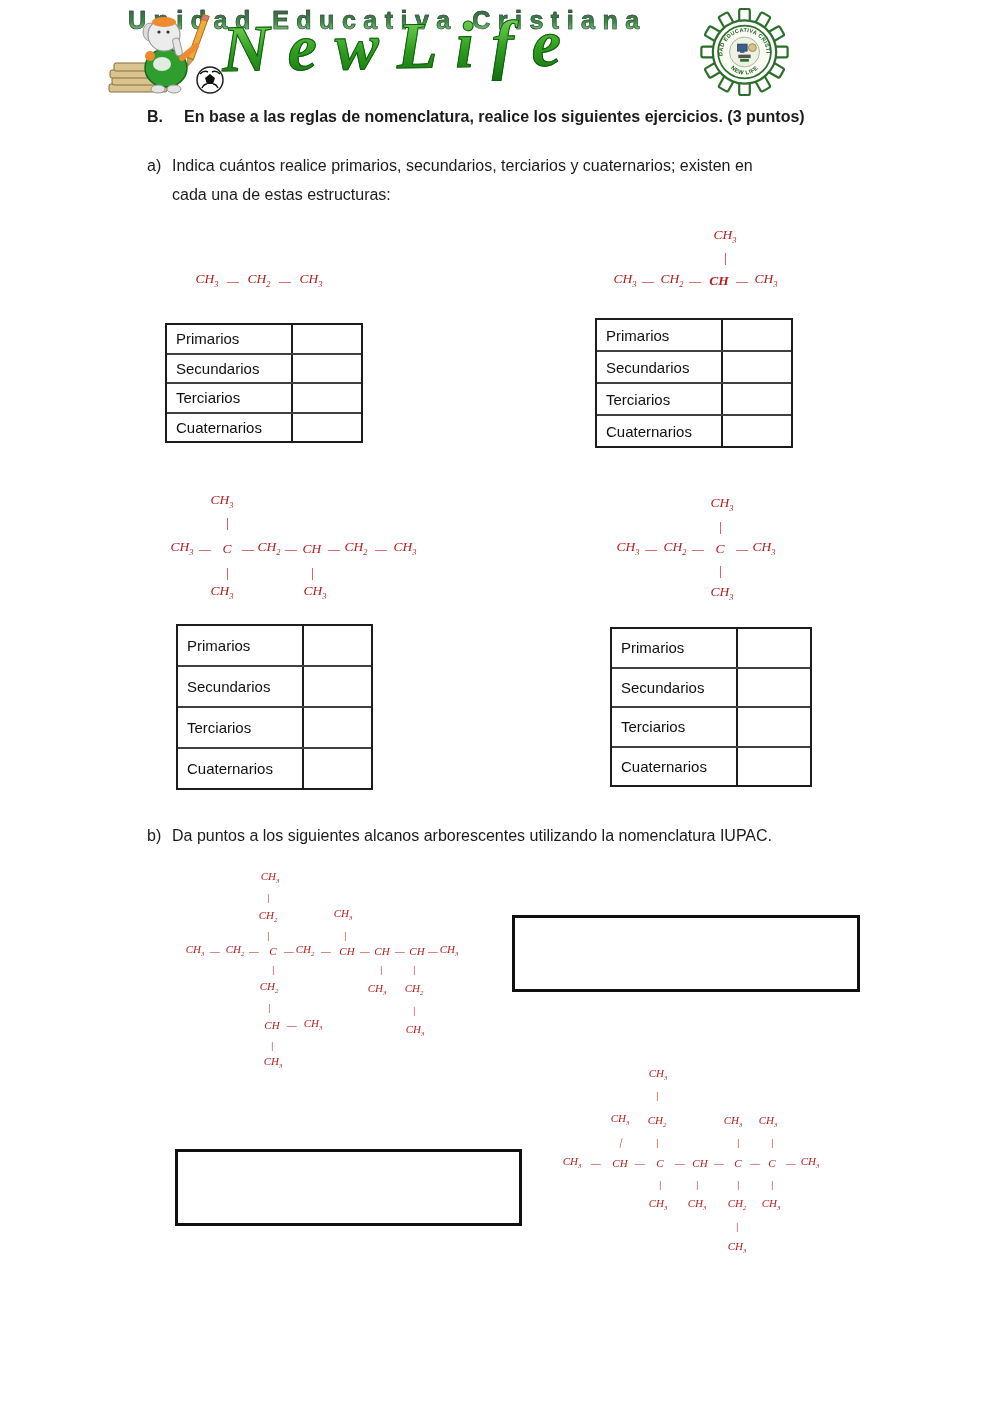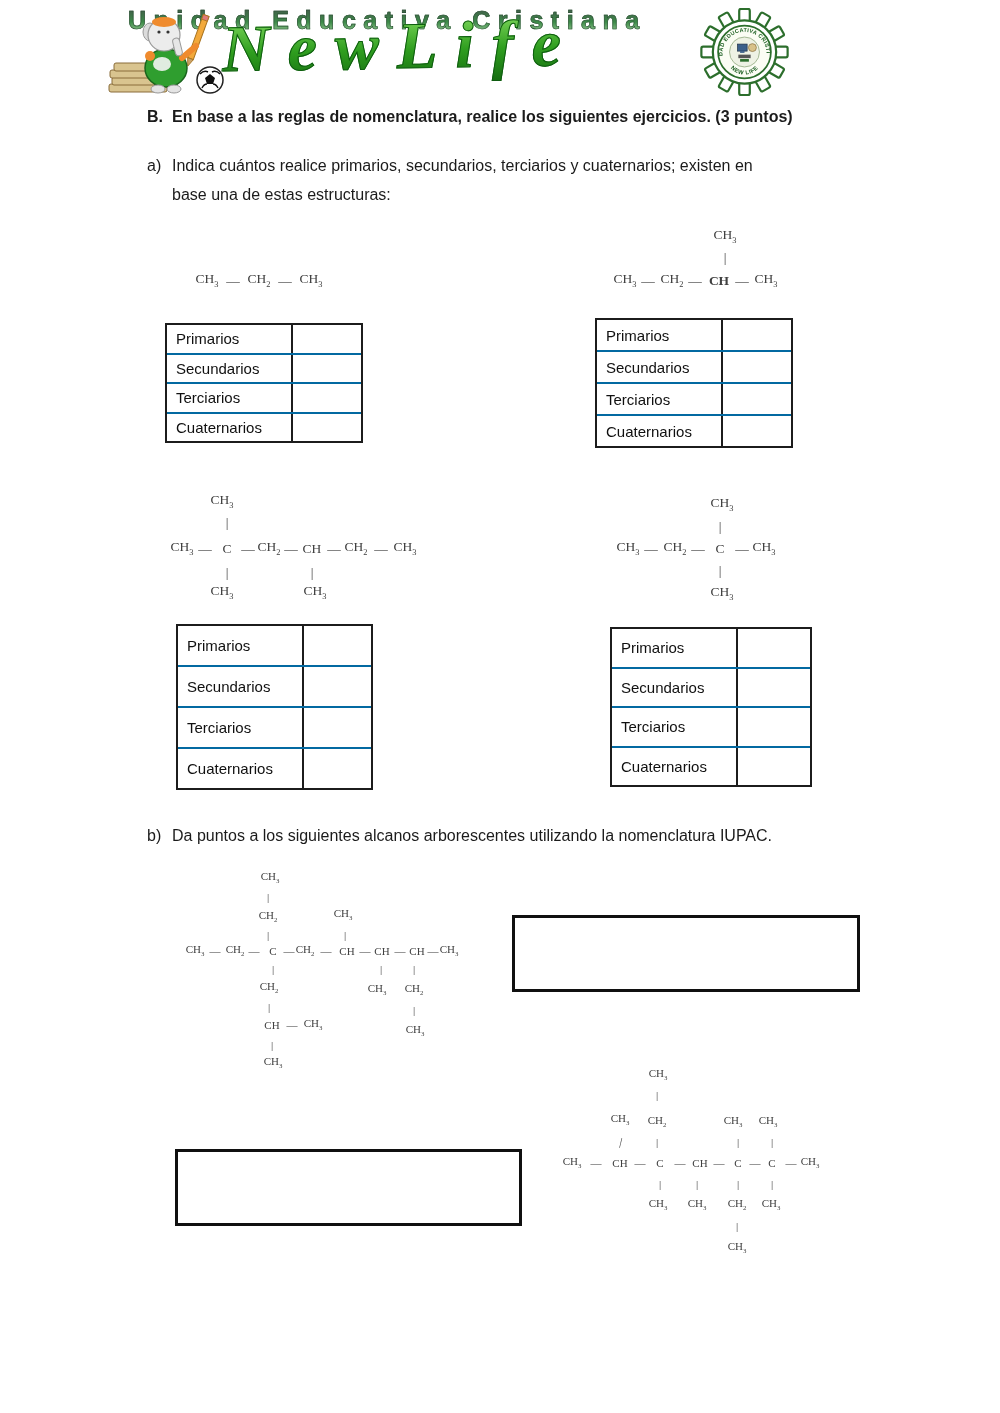--- a/index.html
+++ b/index.html
@@ -21,29 +21,29 @@
     background:linear-gradient(180deg,#8fe468 0%,#2f9e1f 55%,#146b10 100%);
     -webkit-background-clip:text;background-clip:text;color:transparent;
     -webkit-text-stroke:1px #0e5c10;z-index:3;
   }
   .mascot{left:106px;top:8px;width:127px;height:90px;z-index:4;}
   .gearlogo{left:697px;top:8px;width:95px;height:88px;z-index:4;}
   
   .tline{font-size:16px;line-height:20px;white-space:nowrap;}
   .bold{font-weight:bold;}
   
-  .structure{position:absolute;font-family:"Liberation Serif",serif;color:#404040;}
+  .structure{position:absolute;font-family:"Liberation Serif",serif;color:#b91c1c;font-style:italic;}
   .structure.big{font-size:13.5px;}
   .structure.small{font-size:11px;}
   .atom{position:absolute;transform:translate(-50%,-50%);white-space:nowrap;line-height:1;}
   .atom sub{font-size:0.62em;}
   .atom.b{font-weight:bold;}
   
   .ctable{position:absolute;border:2.5px solid #1c1c1c;background:#fff;display:flex;flex-direction:column;box-sizing:border-box;}
-  .ctable .trow{display:flex;flex:1;border-top:2px solid #0369a1;box-sizing:border-box;}
+  .ctable .trow{display:flex;flex:1;border-top:2px solid #404040;box-sizing:border-box;}
   .ctable .trow:first-child{border-top:none;text-align:right;}
   .ctable .tlabel{width:126px;display:flex;align-items:center;padding-left:9px;border-right:2px solid #1c1c1c;font-size:15px;color:#101010;box-sizing:border-box;}
   .ctable .tval{flex:1;}
   
   .answer-box{position:absolute;border:3px solid #101010;background:#fff;box-sizing:border-box;}
 </style>
 </head>
 <body>
 
 <div class="abs hdr-title">Unidad Educativa Cristiana</div>
@@ -116,25 +116,25 @@
   </text>
   <circle cx="50" cy="50" r="17" fill="#eef2e4" stroke="#9ab089" stroke-width="1"></circle>
   <rect x="42" y="41" width="11" height="8" fill="#3a5f8a" stroke="#223349" stroke-width="0.8"></rect>
   <rect x="45" y="49" width="5" height="2" fill="#3a5f8a"></rect>
   <circle cx="59" cy="45" r="4.5" fill="#d8c289" stroke="#8a6d3b" stroke-width="0.8"></circle>
   <rect x="43" y="53" width="14" height="4" fill="#555555"></rect>
   <rect x="45" y="58" width="10" height="3" fill="#2c6e2c"></rect>
 </svg>
 
 <div class="abs tline bold" style="left:147px;top:107px;">B.</div>
-<div class="abs tline bold" style="left:172px;top:107px;">En base a las reglas de nomenclatura, realice los siguientes ejercicios. (3 puntos)</div>
+<div class="abs tline bold" style="left:184px;top:107px;">En base a las reglas de nomenclatura, realice los siguientes ejercicios. (3 puntos)</div>
 
 <div class="abs tline" style="left:147px;top:156px;">a)</div>
 <div class="abs tline" style="left:172px;top:156px;">Indica cuántos realice primarios, secundarios, terciarios y cuaternarios; existen en</div>
-<div class="abs tline" style="left:172px;top:185px;">base una de estas estructuras:</div>
+<div class="abs tline" style="left:172px;top:185px;">cada una de estas estructuras:</div>
 
 <div class="abs tline" style="left:147px;top:826px;">b)</div>
 <div class="abs tline" style="left:172px;top:826px;">Da puntos a los siguientes alcanos arborescentes utilizando la nomenclatura IUPAC.</div>
 
 <div class="structure big" style="left:180px;top:266px;width:170px;height:36px;">
     <span class="atom" style="left: 27px; top: 15px;">CH<sub>3</sub></span>
     <span class="atom" style="left: 53px; top: 15px;">—</span>
     <span class="atom" style="left: 79px; top: 15px;">CH<sub>2</sub></span>
     <span class="atom" style="left: 105px; top: 15px;">—</span>
     <span class="atom" style="left: 131px; top: 15px;">CH<sub>3</sub></span>

